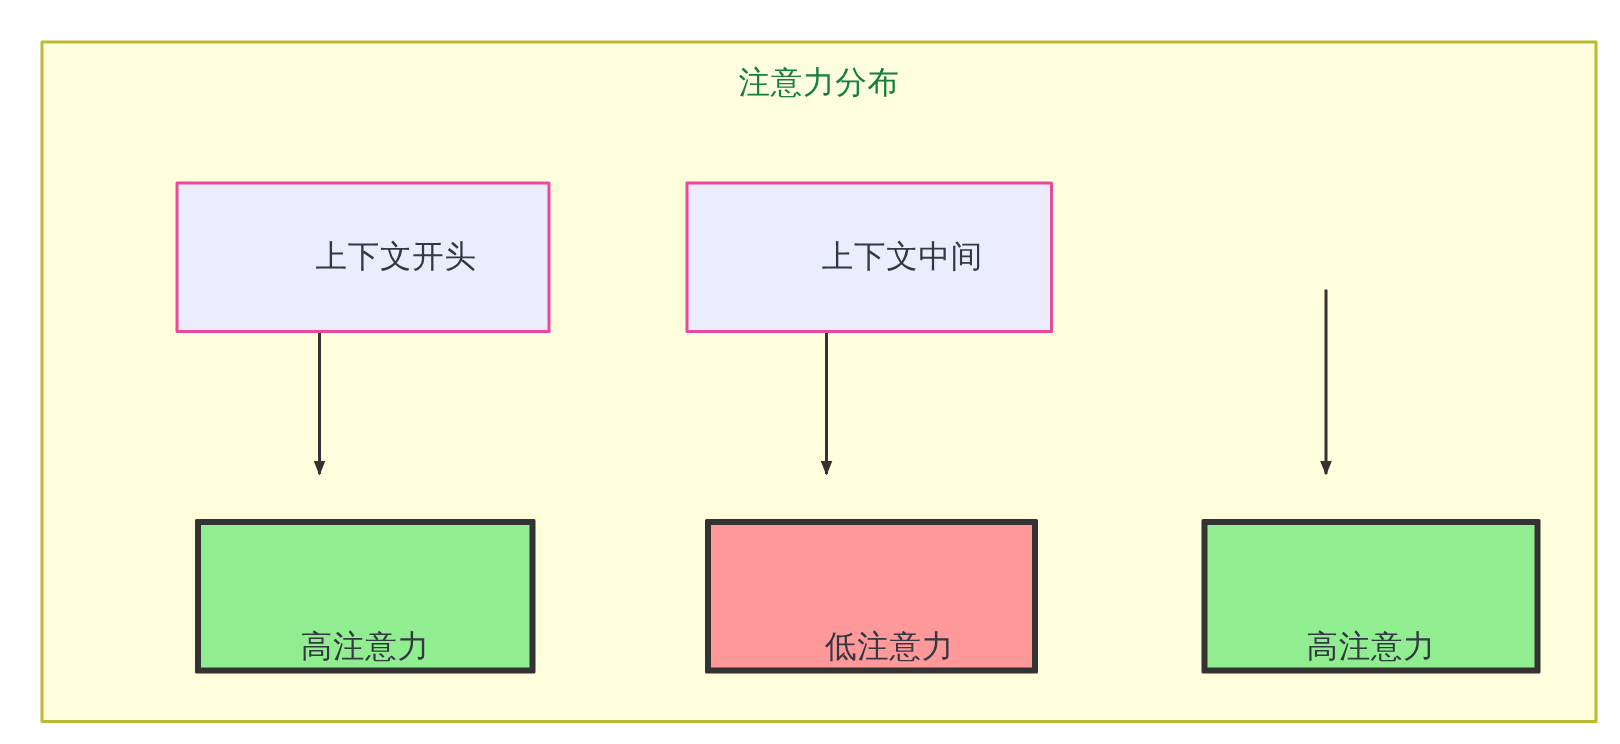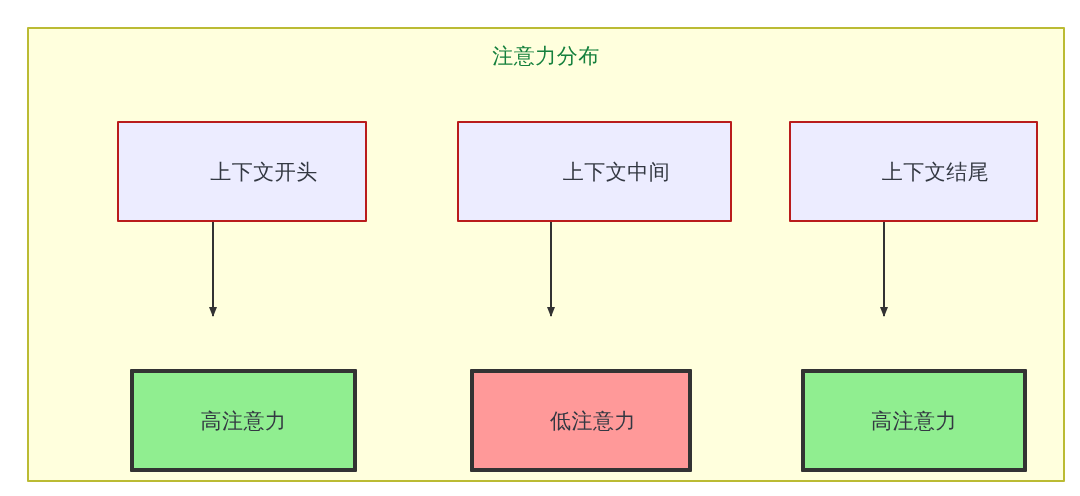--- a/index.html
+++ b/index.html
@@ -46,50 +46,49 @@
     letter-spacing: 0.5px;
     white-space: nowrap;
   }
 
   
   .node-top {
     position: absolute;
     box-sizing: border-box;
     height: 101px;
     background: #ececff;
-    border: 2px solid #b91c1c;
+    border: 2px solid #ec4899;
     border-radius: 1px;
     display: flex;
     align-items: center;
     justify-content: center;
     padding-left: 44px;
   }
   .node-top .node-label {
     font-size: 21px;
     line-height: 26px;
     color: #333842;
     white-space: nowrap;
     letter-spacing: 0.5px;
   }
 
   .node-top.col1 { left: 88px;  top: 92px; width: 250px; }
-  .node-top.col2 { left: 428px; top: 92px; width: 275px; }
+  .node-top.col2 { left: 428px; top: 92px; width: 245px; }
   .node-top.col3 { left: 760px; top: 92px; width: 249px; }
 
   
   .node-bottom {
     position: absolute;
     box-sizing: border-box;
     height: 103px;
     border: 4px solid #333333;
     border-radius: 1px;
     display: flex;
-    align-items: center;
+    align-items: flex-end;
     justify-content: center;
-    margin-top: 23px;
   }
   .node-bottom .node-label {
     font-size: 21px;
     line-height: 26px;
     color: #333842;
     white-space: nowrap;
     letter-spacing: 0.5px;
   }
 
   .node-bottom.col1 { left: 101px; top: 317px; width: 227px; background: #90ee90; }
@@ -127,23 +126,20 @@
     </svg>
 
     <div class="node-top col1">
       <span class="node-label">上下文开头</span>
     </div>
 
     <div class="node-top col2">
       <span class="node-label">上下文中间</span>
     </div>
 
-    <div class="node-top col3">
-      <span class="node-label">上下文结尾</span>
-    </div>
 
     <div class="node-bottom col1">
       <span class="node-label">高注意力</span>
     </div>
 
     <div class="node-bottom col2">
       <span class="node-label">低注意力</span>
     </div>
 
     <div class="node-bottom col3">

